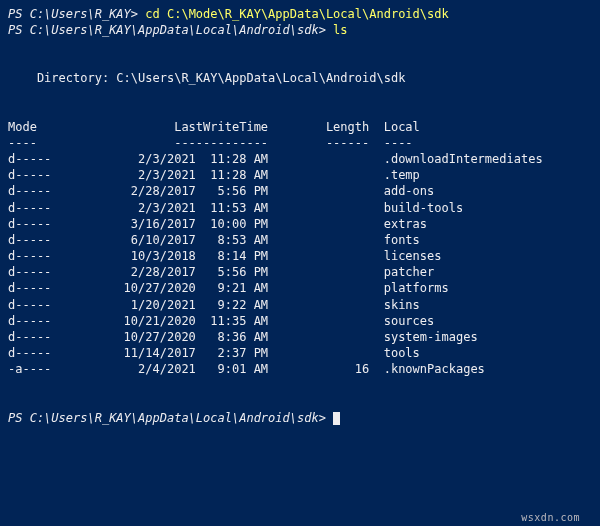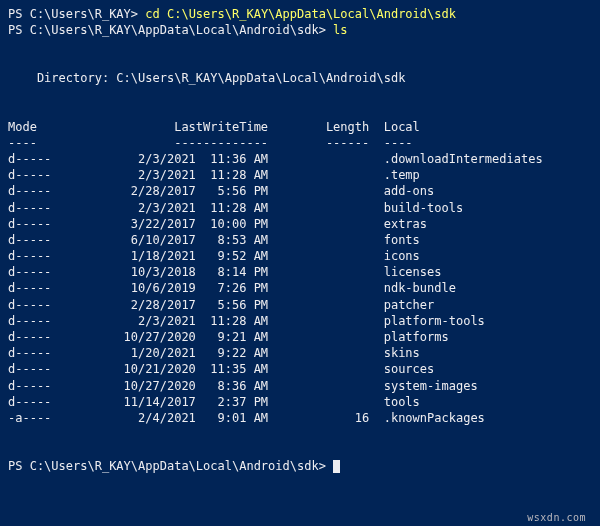--- a/index.html
+++ b/index.html
@@ -9,68 +9,65 @@
     font-family: "Lucida Console", "Consolas", monospace;
     font-size: 12px;
     line-height: 1.35;
     width: 600px;
     height: 526px;
     overflow: hidden;
     padding: 6px 8px 0 8px;
     position: relative;
   }
   .line { white-space: pre; }
-  .prompt-prefix { color: #eeedf0; }
+  .prompt-prefix { color: #eeedf0; font-style: italic; }
   .yellow { color: #ffff66; }
   .blank { height: 16px; }
   .row { white-space: pre; }
   .watermark {
     position: absolute;
     bottom: 2px;
-    right: 14px;
+    right: 20px;
     color: #b9b7bd;
     font-size: 10px;
     letter-spacing: 0.5px;
   }
   .caret {
     display: inline-block;
     width: 7px;
     height: 13px;
     background: #eeedf0;
     vertical-align: text-bottom;
   }
 </style>
 </head>
 <body>
 
-<div class="line"><span class="prompt-prefix">PS C:\Users\R_KAY&gt; </span><span class="yellow">cd C:\Users\R_KAY\AppData\Local\Android\sdk</span></div>
+<div class="line"><span class="prompt-prefix">PS C:\Users\R_KAY&gt; </span><span class="yellow">cd C:\Mode\R_KAY\AppData\Local\Android\sdk</span></div>
 <div class="line"><span class="prompt-prefix">PS C:\Users\R_KAY\AppData\Local\Android\sdk&gt; </span><span class="yellow">ls</span></div>
 
 <div class="blank"></div>
 <div class="blank"></div>
 
 <div class="line">    Directory: C:\Users\R_KAY\AppData\Local\Android\sdk</div>
 
 <div class="blank"></div>
 <div class="blank"></div>
 
 <div id="header-row" class="row">Mode                   LastWriteTime        Length  Local</div>
 <div id="dash-row" class="row">----                   -------------        ------  ----</div>
 <div id="listing">
-    <div class="row">d-----            2/3/2021  11:36 AM                .downloadIntermediates</div>
+    <div class="row">d-----            2/3/2021  11:28 AM                .downloadIntermediates</div>
     <div class="row">d-----            2/3/2021  11:28 AM                .temp</div>
     <div class="row">d-----           2/28/2017   5:56 PM                add-ons</div>
-    <div class="row">d-----            2/3/2021  11:28 AM                build-tools</div>
-    <div class="row">d-----           3/22/2017  10:00 PM                extras</div>
+    <div class="row">d-----            2/3/2021  11:53 AM                build-tools</div>
+    <div class="row">d-----           3/16/2017  10:00 PM                extras</div>
     <div class="row">d-----           6/10/2017   8:53 AM                fonts</div>
-    <div class="row">d-----           1/18/2021   9:52 AM                icons</div>
     <div class="row">d-----           10/3/2018   8:14 PM                licenses</div>
-    <div class="row">d-----           10/6/2019   7:26 PM                ndk-bundle</div>
     <div class="row">d-----           2/28/2017   5:56 PM                patcher</div>
-    <div class="row">d-----            2/3/2021  11:28 AM                platform-tools</div>
     <div class="row">d-----          10/27/2020   9:21 AM                platforms</div>
     <div class="row">d-----           1/20/2021   9:22 AM                skins</div>
     <div class="row">d-----          10/21/2020  11:35 AM                sources</div>
     <div class="row">d-----          10/27/2020   8:36 AM                system-images</div>
     <div class="row">d-----          11/14/2017   2:37 PM                tools</div>
     <div class="row">-a----            2/4/2021   9:01 AM            16  .knownPackages</div>
   </div>
 
 <div class="blank"></div>
 <div class="blank"></div>

